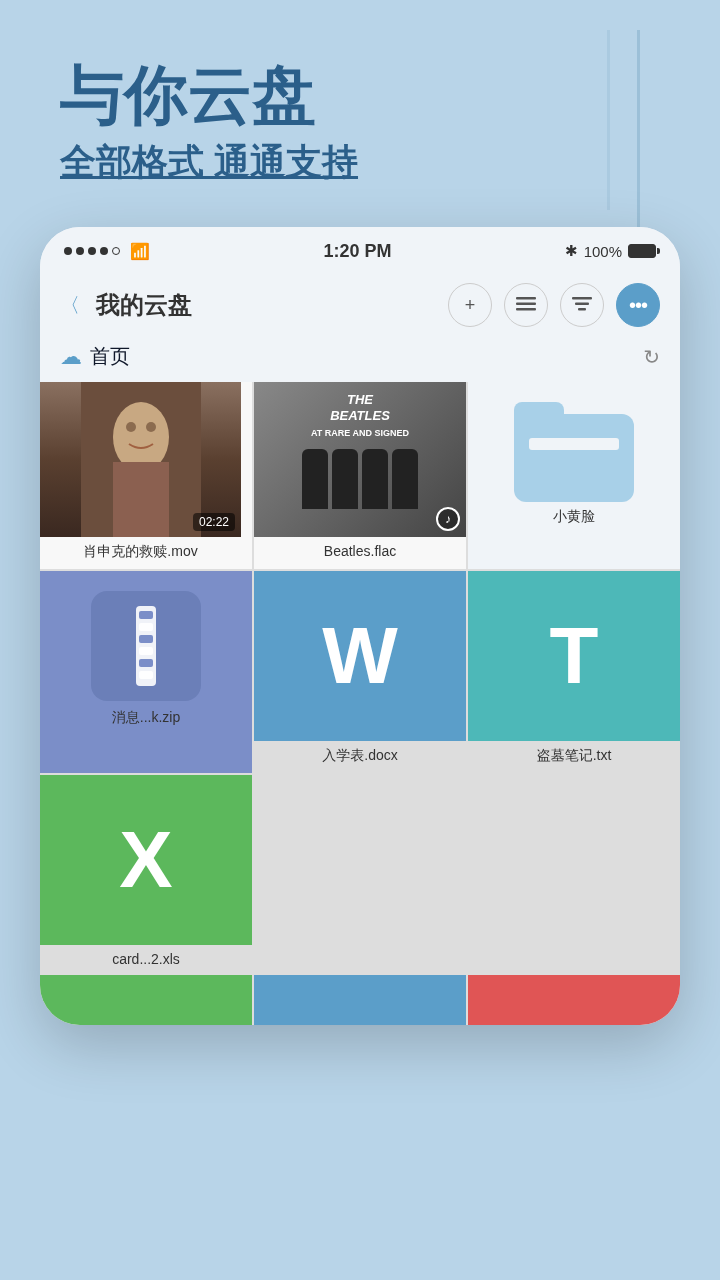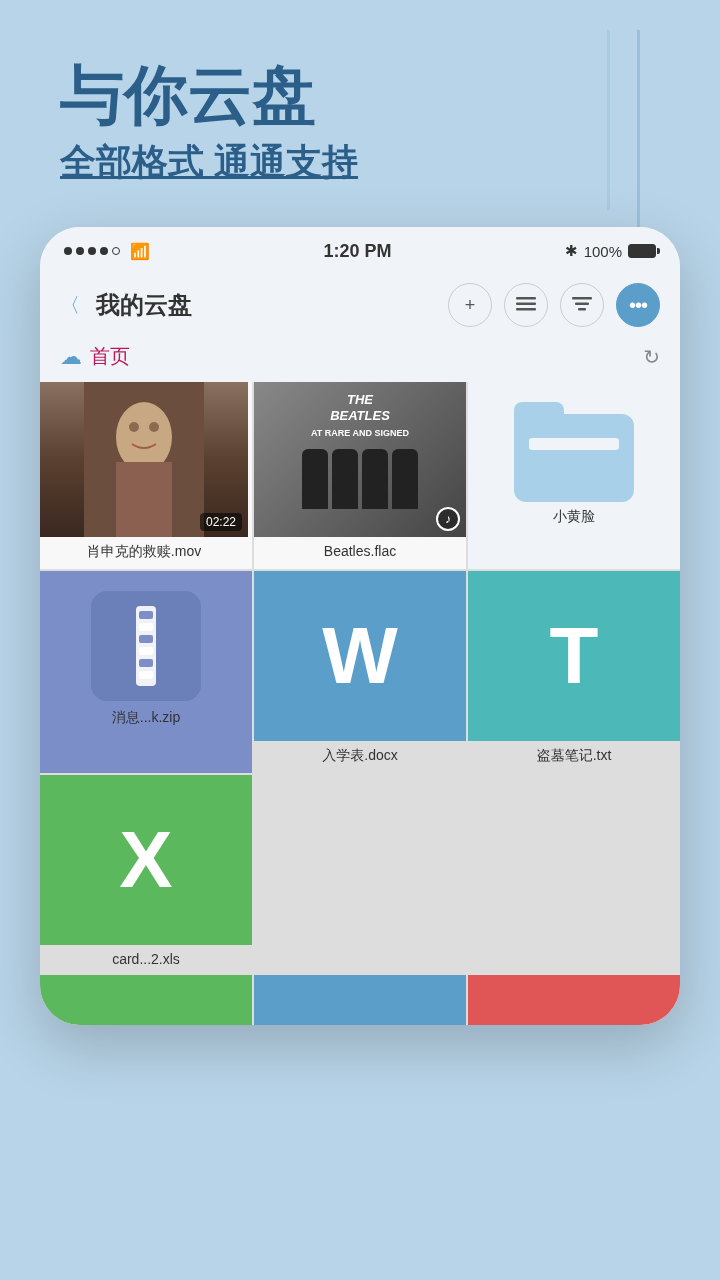--- a/index.html
+++ b/index.html
@@ -177,21 +177,21 @@
       display: flex;
       align-items: center;
       gap: 8px;
     }
     .cloud-icon {
       font-size: 22px;
       color: #5b9ec9;
     }
     .breadcrumb-text {
       font-size: 20px;
-      color: #be185d;
+      color: #0f172a;
       font-weight: 500;
     }
     .refresh-icon {
       font-size: 20px;
       color: #888;
       cursor: pointer;
     }
 
     
     .file-grid {
@@ -488,21 +488,21 @@
     <div class="breadcrumb-left">
       <span class="cloud-icon">☁</span>
       <span class="breadcrumb-text">首页</span>
     </div>
     <span class="refresh-icon">↻</span>
   </div>
 
   <div class="file-grid">
 
 
-    <div class="file-cell" style="padding:0 4px 8px 0;">
+    <div class="file-cell" style="padding:0 11px 8px 0;">
       <div class="thumb-container">
         <div class="movie-bg">
           <svg width="120" height="155" viewBox="0 0 120 155">
             <rect width="120" height="155" fill="#6b4e3d"></rect>
             <ellipse cx="60" cy="55" rx="28" ry="35" fill="#c8a882"></ellipse>
             <rect x="32" y="80" width="56" height="75" fill="#8b6050"></rect>
             <circle cx="50" cy="45" r="5" fill="#8b6b4f"></circle>
             <circle cx="70" cy="45" r="5" fill="#8b6b4f"></circle>
             <path d="M48 62 Q60 70 72 62" stroke="#a06040" stroke-width="2" fill="none"></path>
           </svg>

